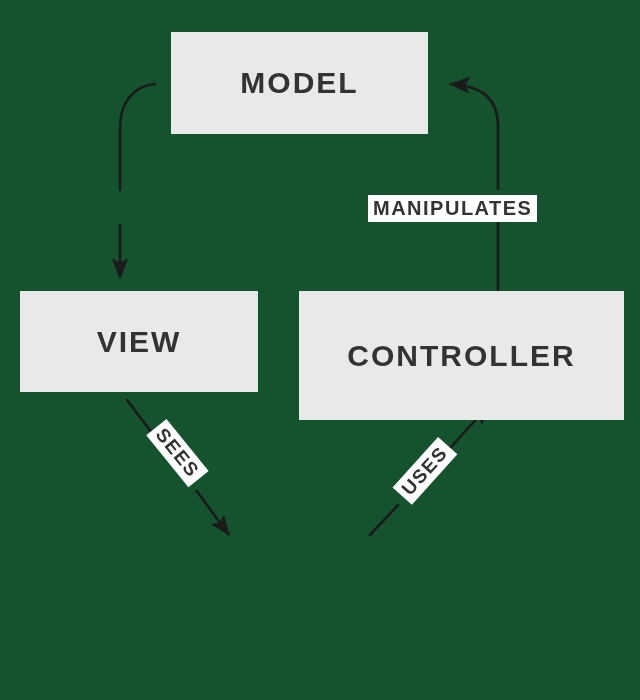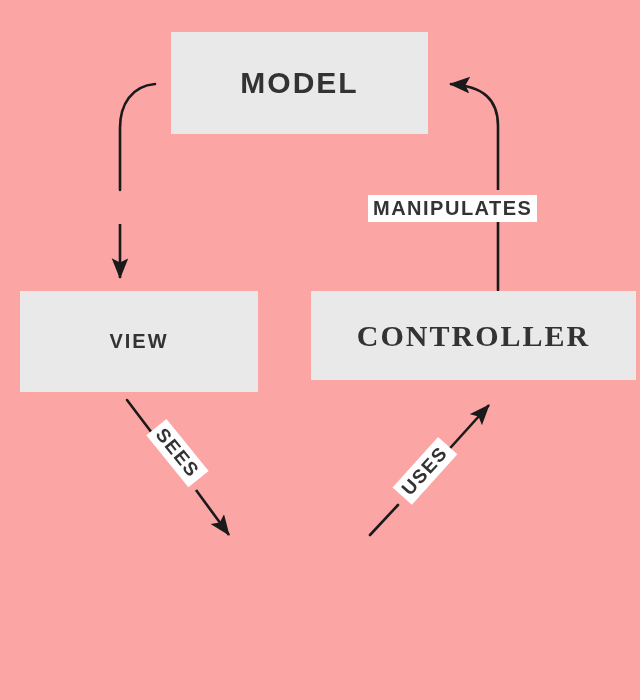--- a/index.html
+++ b/index.html
@@ -8,21 +8,21 @@
     padding: 0;
     background: #ffffff;
   }
   body {
     font-family: "Liberation Sans", "DejaVu Sans", sans-serif;
   }
   #stage {
     position: relative;
     width: 640px;
     height: 700px;
-    background: #fca5a5;
+    background: #14532d;
     overflow: hidden;
   }
   
   .node {
     position: absolute;
     display: flex;
     align-items: center;
     justify-content: center;
     background: #e9e9e9;
     color: #333333;
@@ -37,29 +37,28 @@
     top: 32px;
     width: 257px;
     height: 102px;
     font-size: 30px;
   }
   #node-view {
     left: 20px;
     top: 291px;
     width: 238px;
     height: 101px;
-    font-size: 20px;
+    font-size: 30px;
   }
   #node-controller {
-    left: 311px;
+    left: 299px;
     top: 291px;
     width: 325px;
-    height: 89px;
+    height: 129px;
     font-size: 30px;
-    font-family: Liberation Serif, serif;
   }
   #node-user {
     left: 222px;
     top: 523px;
     width: 150px;
     height: 150px;
     border-radius: 50%;
     font-size: 27px;
   }
   

